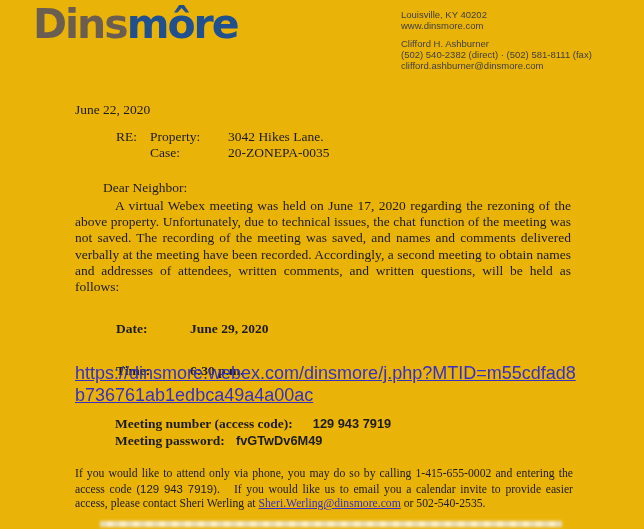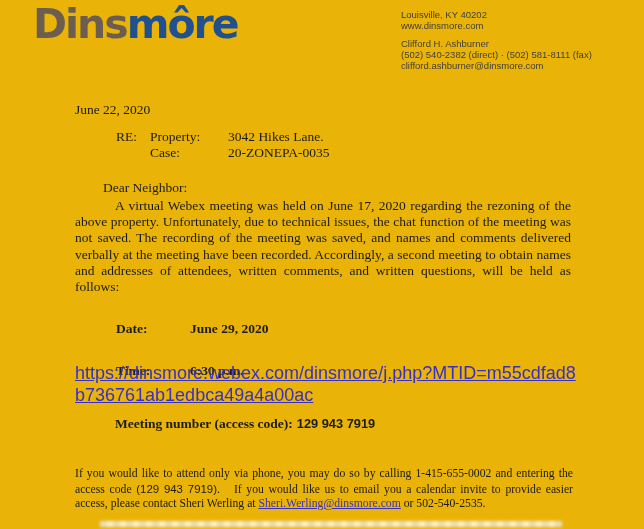--- a/index.html
+++ b/index.html
@@ -42,21 +42,21 @@
   .join-heading span{text-decoration:underline;}
   .webex-link{
     position:absolute;left:75px;top:363px;width:504px;
     font-family:"Liberation Sans",sans-serif;font-size:18px;line-height:21.5px;
     word-break:break-all;
   }
   .webex-link a{text-decoration:underline;}
   .meet-row{position:absolute;left:115px;font-size:13.5px;font-weight:bold;}
   .meet-row-1{top:416px;}
   .meet-row-2{top:433px;}
-  .m-val{font-family:"Liberation Sans",sans-serif;font-size:12.8px;margin-left:4px;}
+  .m-val{font-family:"Liberation Sans",sans-serif;font-size:12.8px;margin-left:20px;}
   .m-val.pw{margin-left:11px;}
   .footer-par{
     position:absolute;left:75px;top:467px;width:498px;margin:0;
     font-size:11.7px;line-height:14.6px;text-align:justify;
   }
   .footer-sans{font-family:"Liberation Sans",sans-serif;font-size:11.4px;}
   .email-link{text-decoration:underline;}
   a{cursor:pointer;}
   .artifact{
     position:absolute;left:100px;top:521px;width:462px;height:6px;
@@ -110,18 +110,21 @@
   </div>
 
 
   <div class="webex-link">
     <a href="#" style="color: rgb(56, 47, 197);">https://dinsmore.webex.com/dinsmore/j.php?MTID=m55cdfad8b736761ab1edbca49a4a00ac</a>
   </div>
 
   <div class="meet-row meet-row-1">
     <span>Meeting number (access code):</span><span class="m-val">129 943 7919</span>
   </div>
+  <div class="meet-row meet-row-2">
+    <span>Meeting password:</span><span class="m-val pw">fvGTwDv6M49</span>
+  </div>
 
   <p class="footer-par"><span>If you would like to attend only via phone, you may do so by calling 1-415-655-0002 and entering the access code </span><span class="footer-sans">(129 943 7919)</span><span>.&nbsp;&nbsp; If you would like us to email you a calendar invite to provide easier access, please contact Sheri Werling at </span><a class="email-link" href="#" style="color: rgb(56, 47, 197);">Sheri.Werling@dinsmore.com</a><span> or 502-540-2535.</span></p>
 
   <div class="artifact"></div>
 
 </div>
 
 </body></html>

